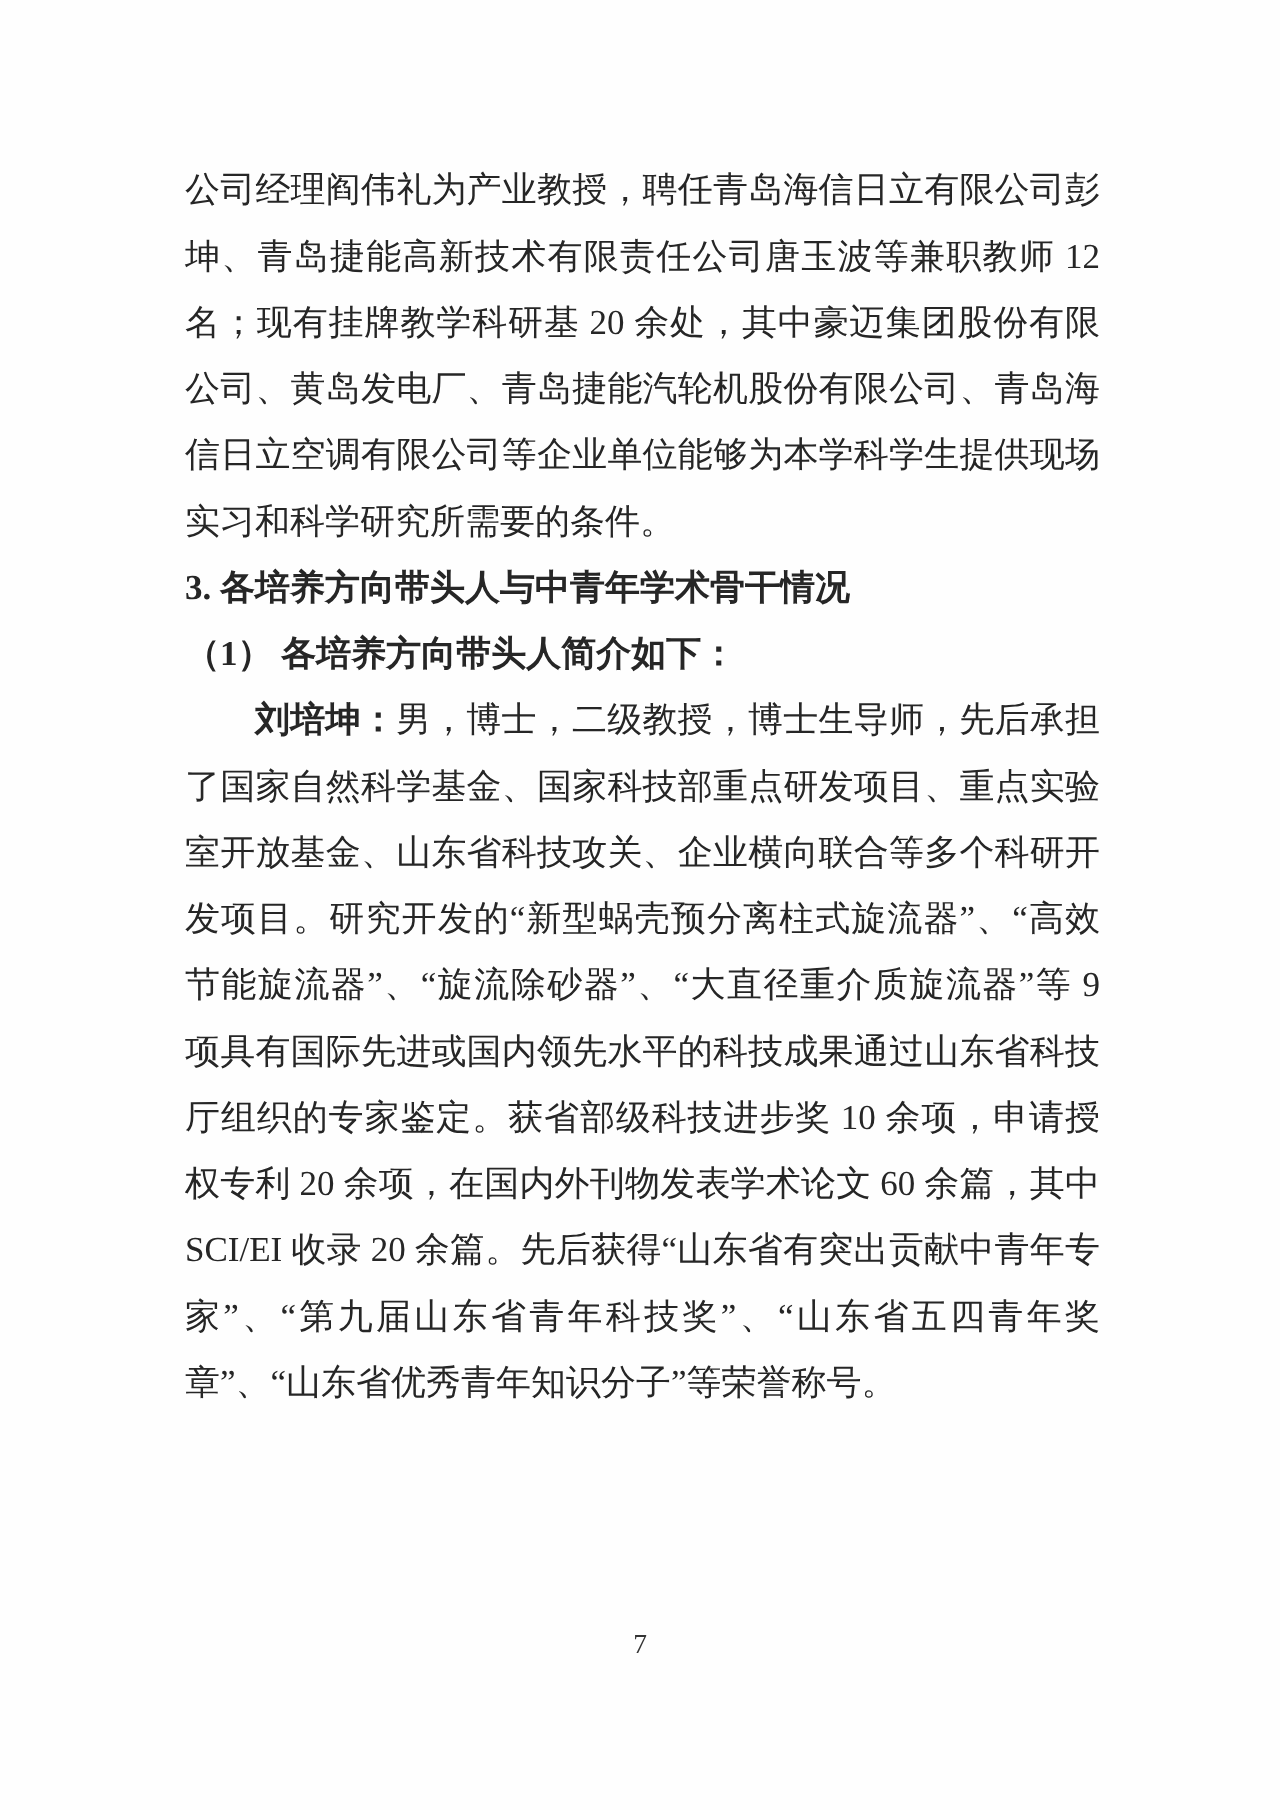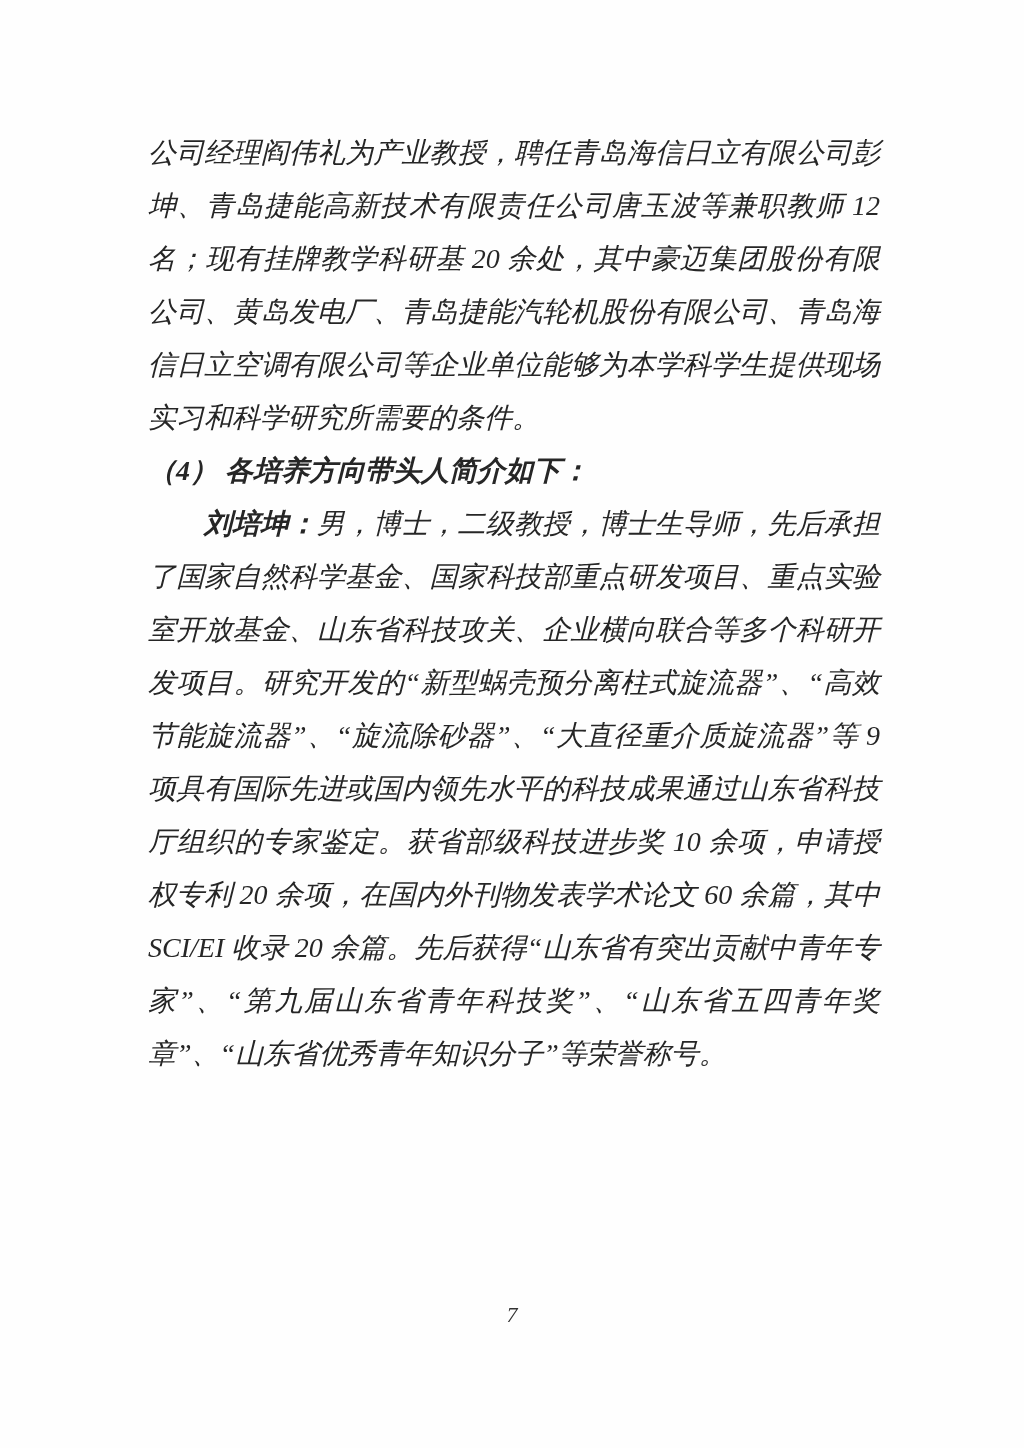--- a/index.html
+++ b/index.html
@@ -8,21 +8,20 @@
     background: #ffffff;
   }
   .page {
     position: relative;
     width: 1024px;
     height: 1448px;
     background: #fefefe;
     overflow: hidden;
     font-family: "Liberation Serif", "DejaVu Serif", serif;
     color: #262626;
-    font-style: italic;
   }
   .content {
     position: absolute;
     left: 148px;
     top: 126px;
     width: 732px;
     font-size: 28px;
     line-height: 53px;
     text-align: justify;
     text-align-last: left;
@@ -69,22 +68,23 @@
   }
 </style>
 </head>
 <body>
 
 <div class="page">
   <div class="content">
 
     <p class="para-continuation">公司经理阎伟礼为产业教授，聘任青岛海信日立有限公司彭坤、青岛捷能高新技术有限责任公司唐玉波等兼职教师 12 名；现有挂牌教学科研基 20 余处，其中豪迈集团股份有限公司、黄岛发电厂、青岛捷能汽轮机股份有限公司、青岛海信日立空调有限公司等企业单位能够为本学科学生提供现场实习和科学研究所需要的条件。</p>
 
+    <h3 class="heading-section">3. 各培养方向带头人与中青年学术骨干情况</h3>
 
-    <h4 class="heading-subsection">（4） 各培养方向带头人简介如下：</h4>
+    <h4 class="heading-subsection">（1） 各培养方向带头人简介如下：</h4>
 
     <p class="para-person para-liu"><span class="person-lead">刘培坤：</span><span>男，博士，二级教授，博士生导师，先后承担了国家自然科学基金、国家科技部重点研发项目、重点实验室开放基金、山东省科技攻关、企业横向联合等多个科研开发项目。研究开发的“新型蜗壳预分离柱式旋流器”、“高效节能旋流器”、“旋流除砂器”、“大直径重介质旋流器”等 9 项具有国际先进或国内领先水平的科技成果通过山东省科技厅组织的专家鉴定。获省部级科技进步奖 10 余项，申请授权专利 20 余项，在国内外刊物发表学术论文 60 余篇，其中 SCI/EI 收录 20 余篇。先后获得“山东省有突出贡献中青年专家”、“第九届山东省青年科技奖”、“山东省五四青年奖章”、“山东省优秀青年知识分子”等荣誉称号。</span></p>
 
 
   </div>
 
   <div class="page-number">7</div>
 </div>
 
 </body></html>

